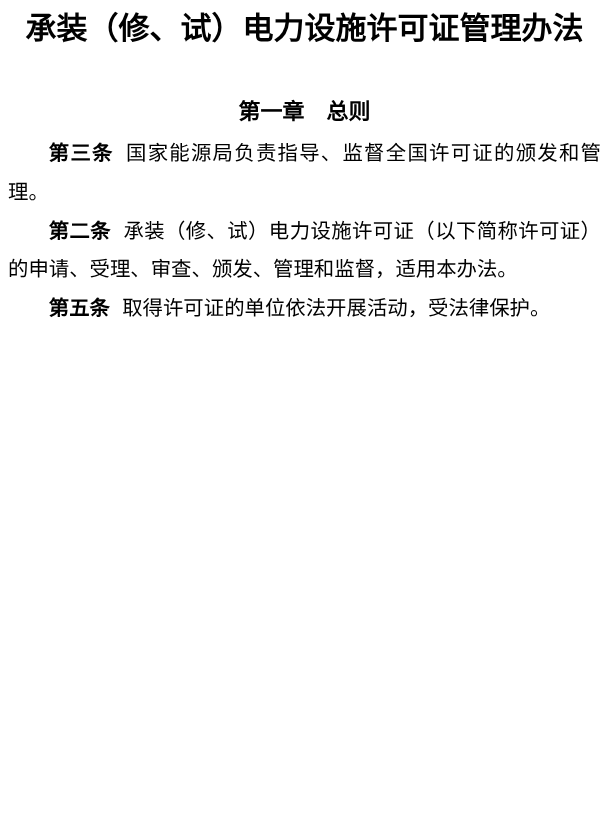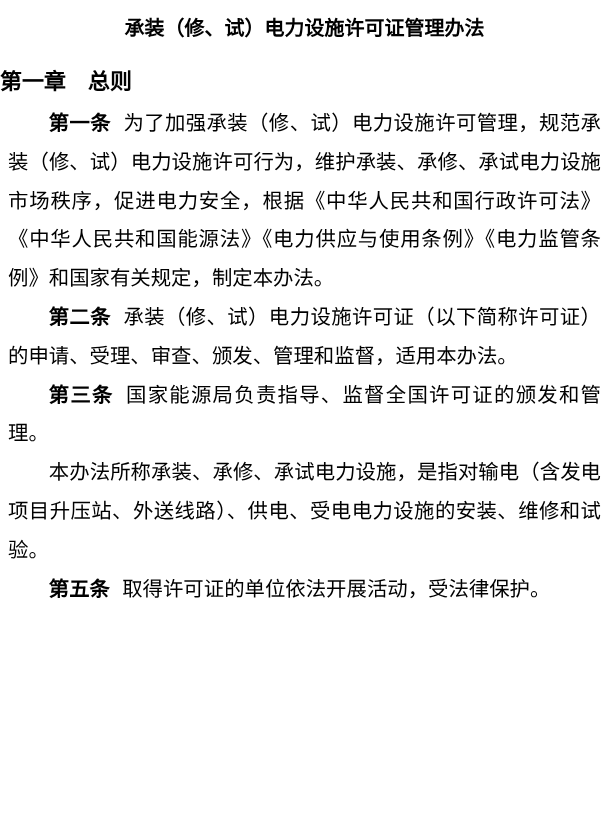--- a/index.html
+++ b/index.html
@@ -14,28 +14,28 @@
     background: #ffffff;
     color: #000000;
     overflow: hidden;
     font-family: "Liberation Serif", serif;
   }
   .doc-title {
     margin: 0;
     padding-top: 10px;
     text-align: center;
     font-family: "Liberation Sans", sans-serif;
-    font-size: 20px;
+    font-size: 31px;
     font-weight: 700;
     line-height: 37px;
     letter-spacing: 0px;
   }
   .chapter-heading {
-    margin: 21px 0 0 0;
-    text-align: left;
+    margin: 51px 0 0 0;
+    text-align: center;
     font-family: "Liberation Sans", sans-serif;
     font-size: 22px;
     font-weight: 700;
     line-height: 28px;
   }
   .doc-body {
     margin-top: 8px;
     padding: 0 8px;
     font-size: 20.4px;
     line-height: 38.8px;
@@ -58,36 +58,30 @@
 <body>
 
 <div class="page">
 
   <h1 class="doc-title">承装（修、试）电力设施许可证管理办法</h1>
 
   <h2 class="chapter-heading">第一章　总则</h2>
 
   <div class="doc-body">
 
+
     <p class="para">
-      <span class="article-label">第一条</span><span>为了加强承装（修、试）电力设施许可管理，规范承装（修、试）电力设施许可行为，维护承装、承修、承试电力设施市场秩序，促进电力安全，根据《中华人民共和国行政许可法》《中华人民共和国能源法》《电力供应与使用条例》《电力监管条例》和国家有关规定，制定本办法。</span>
+      <span class="article-label">第三条</span><span>国家能源局负责指导、监督全国许可证的颁发和管理。</span>
     </p>
 
     <p class="para">
       <span class="article-label">第二条</span><span>承装（修、试）电力设施许可证（以下简称许可证）的申请、受理、审查、颁发、管理和监督，适用本办法。</span>
     </p>
 
-    <p class="para">
-      <span class="article-label">第三条</span><span>国家能源局负责指导、监督全国许可证的颁发和管理。</span>
-    </p>
 
 
-
-    <p class="para">
-      <span class="article-label"></span><span>本办法所称承装、承修、承试电力设施，是指对输电（含发电项目升压站、外送线路）、供电、受电电力设施的安装、维修和试验。</span>
-    </p>
 
     <p class="para">
       <span class="article-label">第五条</span><span>取得许可证的单位依法开展活动，受法律保护。</span>
     </p>
 
   </div>
 </div>
 
 </body></html>

